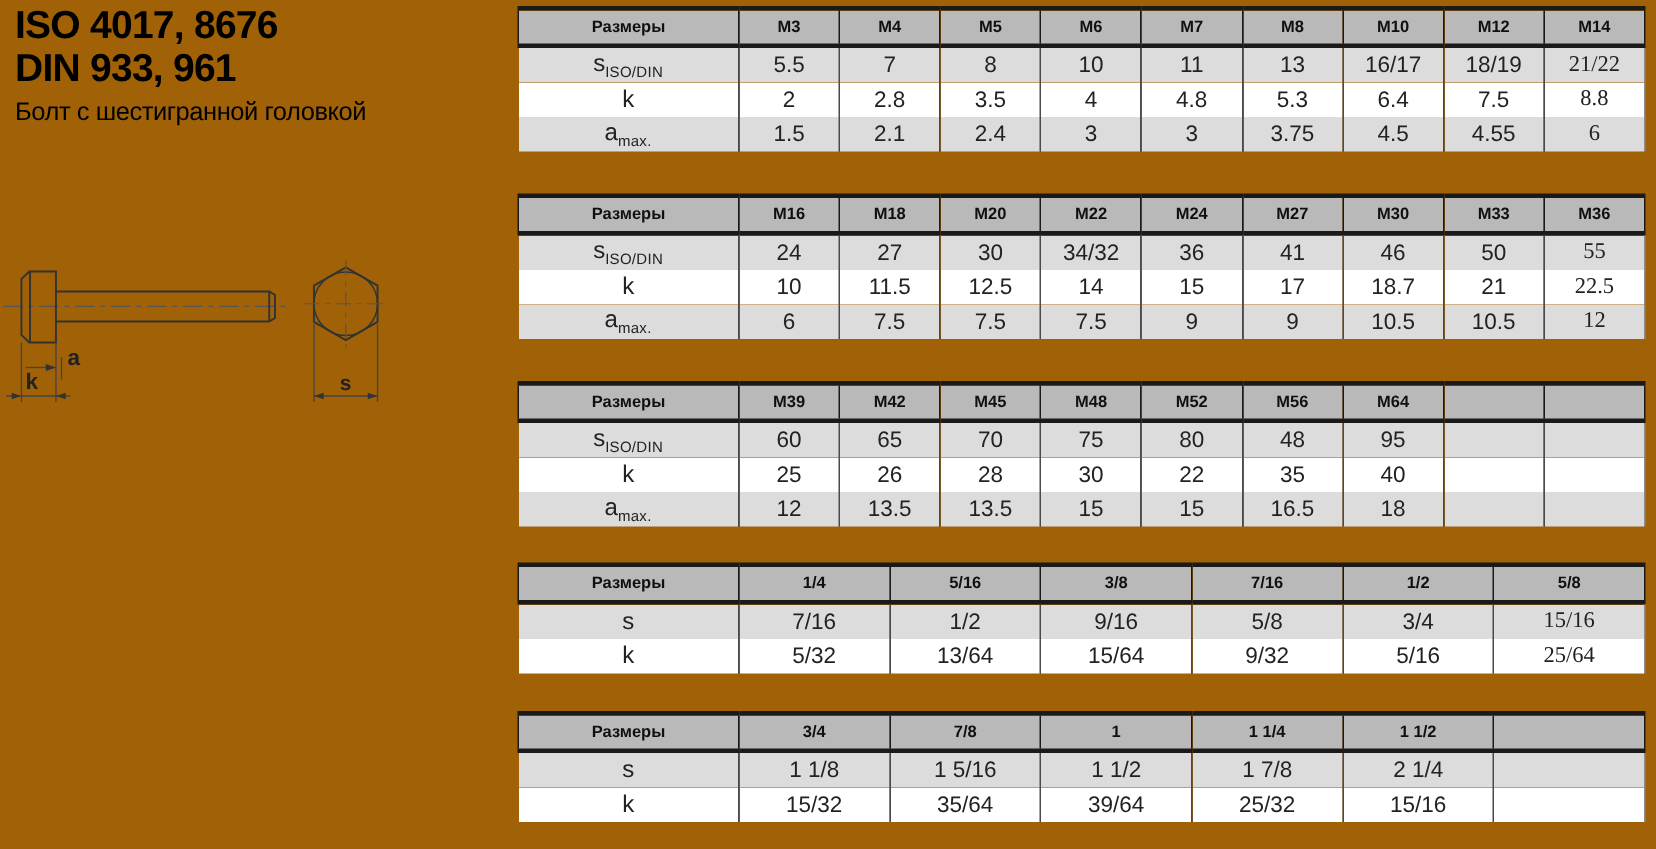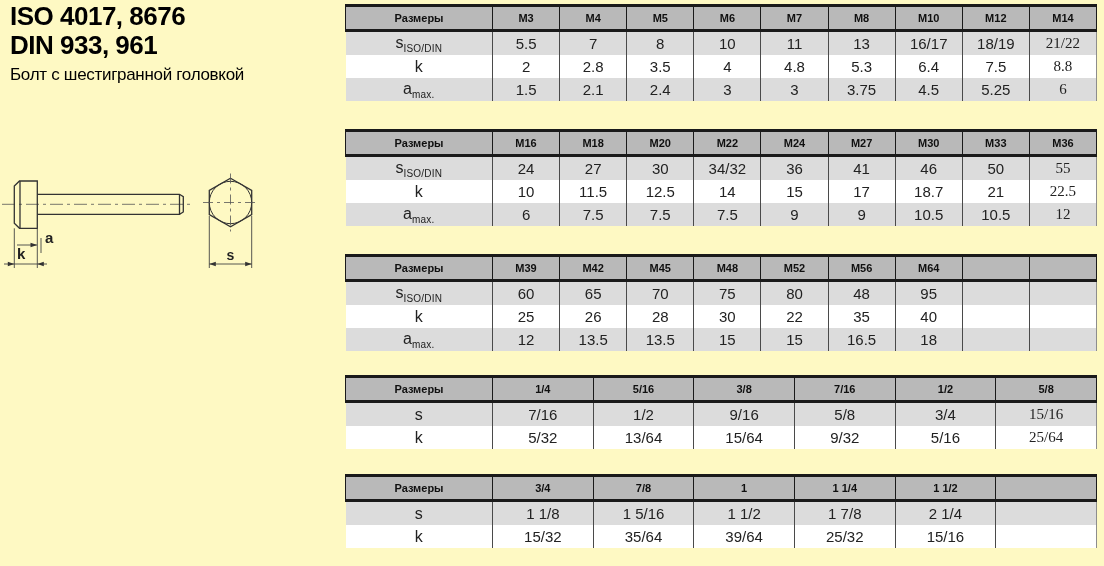--- a/index.html
+++ b/index.html
@@ -5,21 +5,21 @@
   html, body {
     margin: 0;
     padding: 0;
     background: #ffffff;
     font-family: "Liberation Sans", sans-serif;
   }
   #page {
     position: relative;
     width: 1104px;
     height: 566px;
-    background: #fef9c3;
+    background: #a16207;
     overflow: hidden;
   }
 
   
   .title-block {
     position: absolute;
     left: 10px;
     top: 2px;
     white-space: nowrap;
   }
@@ -223,21 +223,21 @@
             </tr>
             <tr class="shade">
               <td class="row-label"><span class="lm">a</span><sub>max.</sub></td>
               <td>1.5</td>
               <td>2.1</td>
               <td>2.4</td>
               <td>3</td>
               <td>3</td>
               <td>3.75</td>
               <td>4.5</td>
-              <td>5.25</td>
+              <td>4.55</td>
               <td>6</td>
             </tr>
           </tbody>
         </table>
       </div>
     <div class="tbl-holder" id="tbl-1">
         <table class="dim-table">
           <colgroup>
             <col class="label-col">
             <col>

